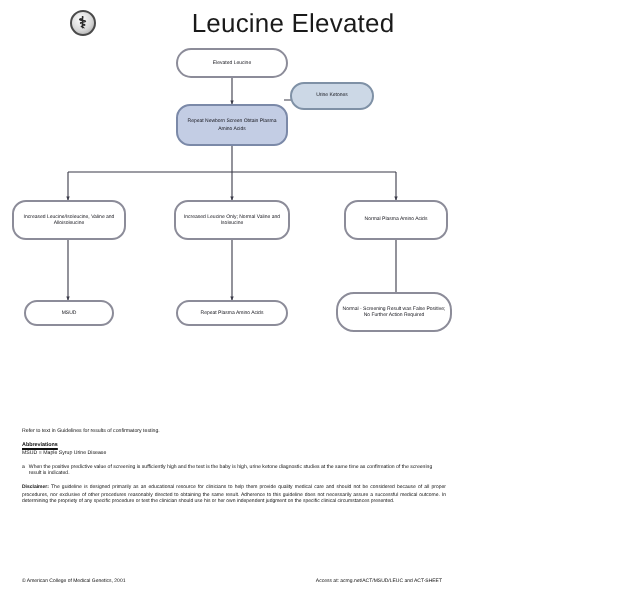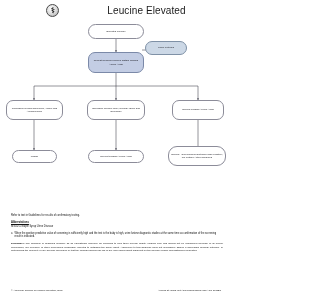--- a/index.html
+++ b/index.html
@@ -36,21 +36,21 @@
     flex: none;
   }
   .logo-mark {
     font-size: 8px;
     line-height: 1;
     color: #2b2b2b;
     font-family: "Liberation Serif", serif;
     font-weight: bold;
   }
   .title-text {
-    font-size: 10px;
+    font-size: 13px;
     color: #1a1a1a;
     letter-spacing: .1px;
     white-space: nowrap;
     margin-left: 44px;
   }
 
   
   .chart {
     position: absolute;
     left: 0; top: 20px;

